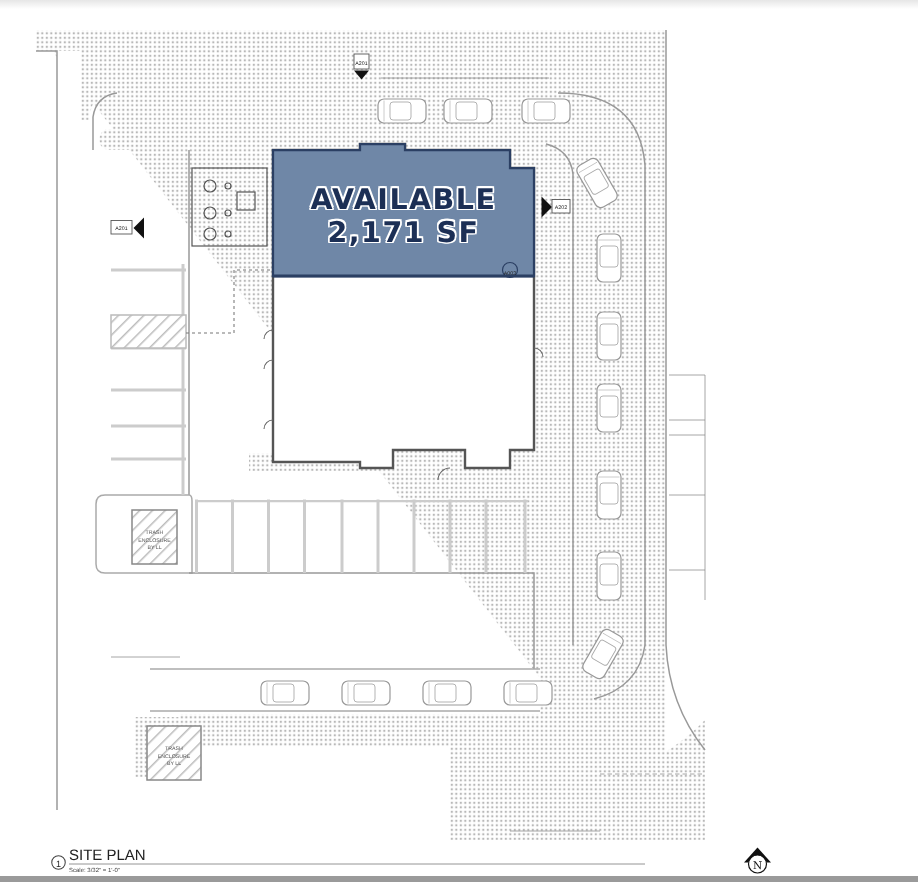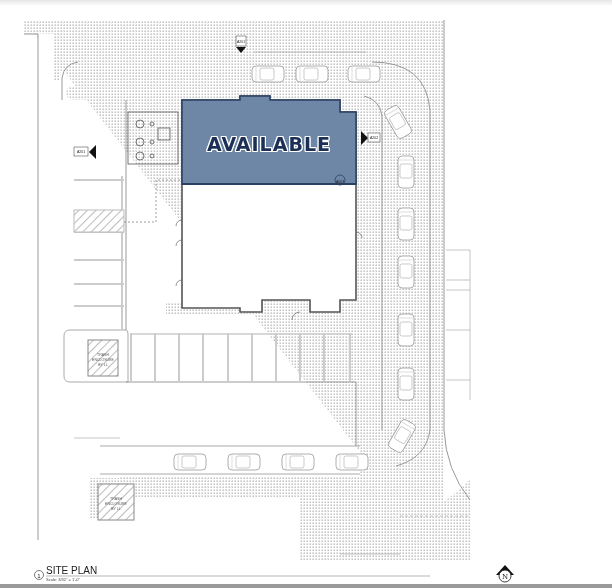--- a/index.html
+++ b/index.html
@@ -177,17 +177,18 @@
 
   <g>
     <polygon points="505,565 496,575 514,575" fill="#111"></polygon>
     <circle cx="505" cy="576" r="6" fill="#fff" stroke="#111" stroke-width="0.8"></circle>
     <text x="505" y="579" font-size="7" text-anchor="middle" fill="#111" font-family="DejaVu Serif, serif">N</text>
   </g>
 </svg>
 
 <div class="avail">
   <span>AVAILABLE</span>
+  <span>2,171 SF</span>
 </div>
 
 <div class="title">SITE PLAN</div>
 <div class="scale">Scale: 3/32" = 1'-0"</div>
 <div class="bottombar"></div>
 
 </body></html>

